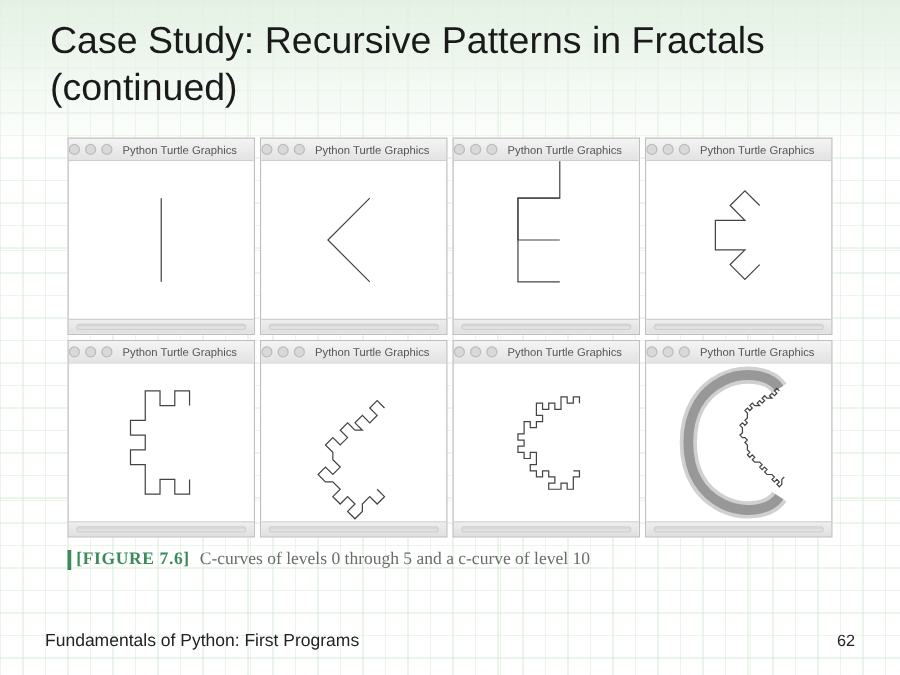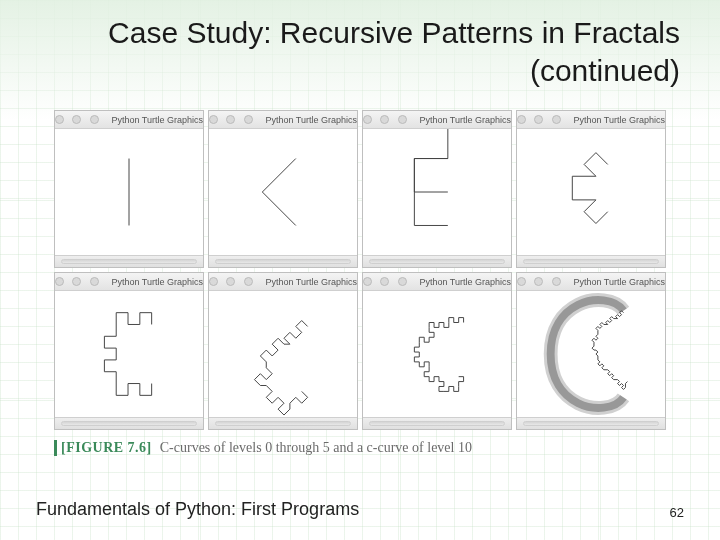--- a/index.html
+++ b/index.html
@@ -7,39 +7,39 @@
   .slide {
     width: 720px; height: 540px; position: relative;
     background:
       linear-gradient(to bottom, rgba(225,240,225,0.9) 0, rgba(235,245,235,0.7) 60px, rgba(255,255,255,0) 120px),
       repeating-linear-gradient(to right, rgba(200,225,200,0.35) 0 1px, rgba(200,225,200,0) 1px 18px),
       repeating-linear-gradient(to bottom, rgba(200,225,200,0.35) 0 1px, rgba(200,225,200,0) 1px 18px);
     background-size: 100% 140px, 200px 200px, 200px 200px;
     background-repeat: no-repeat, repeat, repeat;
   }
   .title {
-    text-align: right; font-size: 30px; color: #1a1a1a;
+    text-align: left; font-size: 30px; color: #1a1a1a;
     padding: 14px 40px 0 40px; line-height: 1.25; font-weight: 400;
   }
   .figure-wrap {
     position: absolute; left: 54px; top: 110px; width: 612px;
   }
   .grid {
     display: grid; grid-template-columns: repeat(4, 1fr); grid-template-rows: repeat(2, 1fr);
     gap: 4px; width: 612px;
   }
   .pane {
     background: #fff; border: 1px solid #bfbfbf; position: relative;
     height: 158px; display: flex; flex-direction: column;
     overflow: hidden;
   }
   .pane-titlebar {
     height: 18px; background: linear-gradient(#f4f4f4,#e3e3e3);
     border-bottom: 1px solid #cfcfcf; display: flex; align-items: center;
-    padding: 0 0; gap: 4px; justify-content: space-between;
+    padding: 0 0; gap: 4px;
   }
   .tb-dot { width: 9px; height: 9px; border-radius: 50%; background: #d9d9d9; border: 1px solid #bbb; flex: none; }
   .pane-titlebar .tlabel { font-size: 9px; color: #555; margin-left: 4px; white-space: nowrap; overflow: hidden; }
   .pane-canvas { flex: 1; position: relative; background: #fff; }
   .pane-canvas svg { position: absolute; inset: 0; width: 100%; height: 100%; }
   .pane-canvas svg path, .pane-canvas svg line, .pane-canvas svg polyline {
     fill: none; stroke: #444; stroke-width: 1;
   }
   .pane-status {
     height: 12px; background: linear-gradient(#eee,#e0e0e0); border-top: 1px solid #cfcfcf;
@@ -50,21 +50,21 @@
     border-radius: 3px; background: linear-gradient(#d5d5d5,#e8e8e8);
     border: 1px solid #cfcfcf;
   }
   .caption-row { display: flex; align-items: flex-end; gap: 8px; margin-top: 10px; font-family: Georgia, 'Times New Roman', serif; }
   .caption-tag {
     color: #3b8a5a; font-weight: bold; font-size: 14px;
     border-left: 3px solid #3b8a5a; padding-left: 4px; letter-spacing: 0.5px;
   }
   .caption-text { color: #6b6b6b; font-size: 14px; }
   .footer-left {
-    position: absolute; left: 36px; bottom: 20px; font-size: 18px; color: #222; margin-top: 12px;
+    position: absolute; left: 36px; bottom: 20px; font-size: 14px; color: #222; margin-top: 12px;
   }
   .footer-right {
     position: absolute; right: 36px; bottom: 20px; font-size: 13px; color: #222;
   }
 </style>
 </head>
 <body>
 
 <div class="slide">
 

